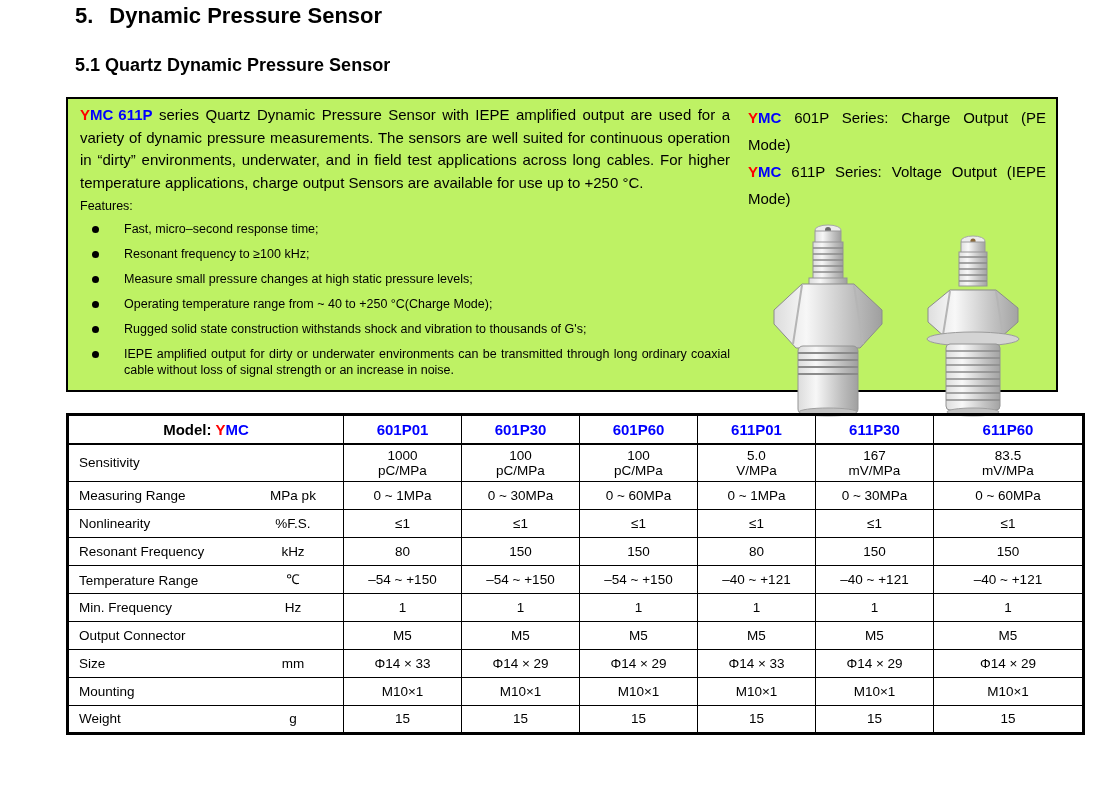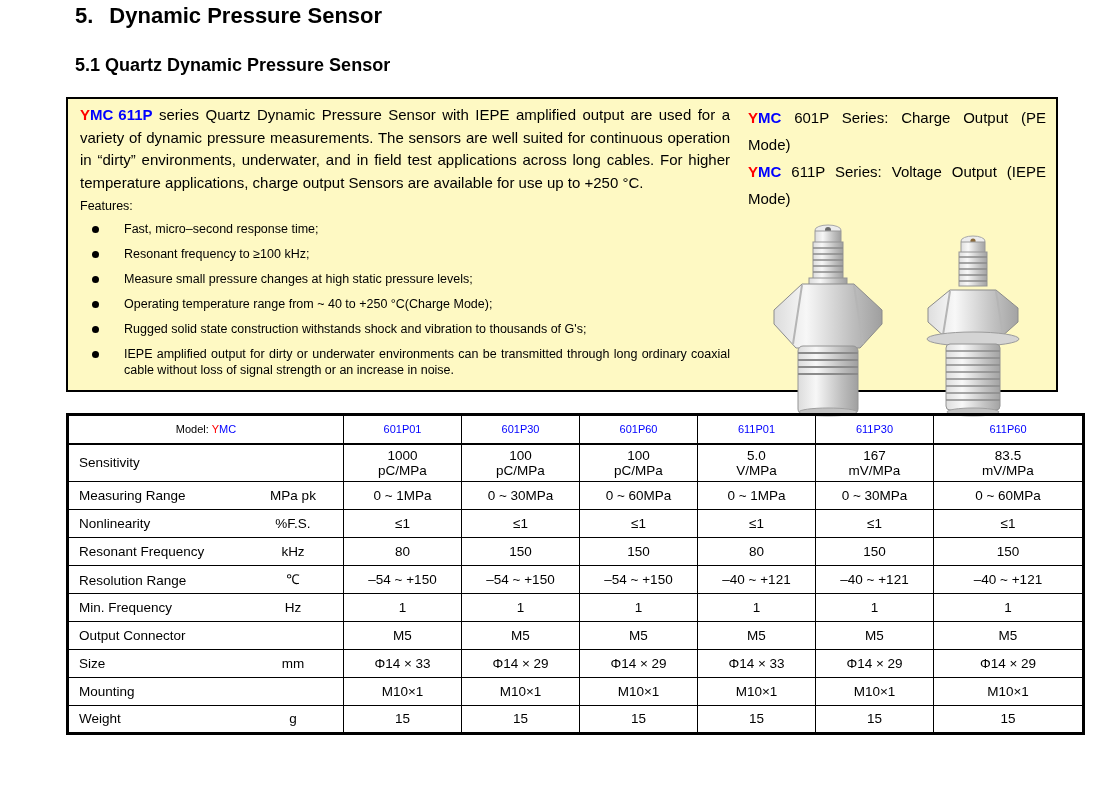--- a/index.html
+++ b/index.html
@@ -9,21 +9,21 @@
 
   .h1 { position: absolute; left: 75px; top: 3px; font-size: 22px; font-weight: bold; display: flex; }
   .h1 .num { margin-right: 16px; }
   .h2 { position: absolute; left: 75px; top: 55px; font-size: 18px; font-weight: bold; }
 
   .red  { color: #ff0000; }
   .blue { color: #0000ff; }
   b, .bold { font-weight: bold; }
 
   .info-box { position: absolute; left: 66px; top: 97px; width: 992px; height: 295px;
-    border: 2px solid #000; display: flex; background: #fef9c3; }
+    border: 2px solid #000; display: flex; background: #bef264; }
   .info-left { flex: 0 0 676px; padding: 5px 14px 0 12px; }
   .intro { font-size: 15px; line-height: 22.6px; text-align: justify; }
   .intro .model { margin-left: 5px; }
   .features-label { font-size: 12.5px; margin-top: 5px; }
   ul.features { list-style: none; margin-top: 9px; }
   ul.features li { position: relative; padding-left: 44px; font-size: 12.5px;
     line-height: 15.5px; margin-bottom: 9.5px; text-align: justify; }
   ul.features li .bullet { position: absolute; left: 12px; top: 4px; width: 7px; height: 7px;
     border-radius: 50%; background: #000; }
   ul.features li .feature-text { display: block; }
@@ -33,21 +33,21 @@
   .sensor-images { display: flex; justify-content: space-around; align-items: flex-end;
     margin-top: 10px; padding: 0 4px; }
 
   .spec-table { position: absolute; left: 66px; top: 413px; border-collapse: collapse;
     border: 3px solid #000; table-layout: fixed; }
   .spec-table col.c0 { width: 276px; }
   .spec-table col.cn { width: 118px; }
   .spec-table col.cl { width: 150px; }
   .spec-table th, .spec-table td { border: 1.5px solid #000; text-align: center;
     vertical-align: middle; }
-  .spec-table thead th { font-size: 11px; font-weight: normal; height: 29px;
+  .spec-table thead th { font-size: 15px; font-weight: bold; height: 29px;
     border-bottom: 2.5px solid #000; margin-top: 24px; }
   .spec-table td { font-size: 13.5px; height: 28px; padding: 3px 2px; white-space: pre-line; }
   .spec-table td.param { text-align: left; padding-left: 10px; }
   .spec-table td.param .cell-flex { display: flex; align-items: flex-end; }
   .spec-table td.param .label { flex: 1; }
   .spec-table td.param .unit { width: 96px; text-align: center; }
 </style>
 </head>
 <body>
 
@@ -202,21 +202,21 @@
         <tr>
           <td class="param"><span class="cell-flex"><span class="label">Resonant Frequency</span><span class="unit">kHz</span></span></td>
           <td>80</td>
           <td>150</td>
           <td>150</td>
           <td>80</td>
           <td>150</td>
           <td>150</td>
         </tr>
         <tr>
-          <td class="param"><span class="cell-flex"><span class="label">Resolution Range</span><span class="unit">℃</span></span></td>
+          <td class="param"><span class="cell-flex"><span class="label">Temperature Range</span><span class="unit">℃</span></span></td>
           <td>–54 ~ +150</td>
           <td>–54 ~ +150</td>
           <td>–54 ~ +150</td>
           <td>–40 ~ +121</td>
           <td>–40 ~ +121</td>
           <td>–40 ~ +121</td>
         </tr>
         <tr>
           <td class="param"><span class="cell-flex"><span class="label">Min. Frequency</span><span class="unit">Hz</span></span></td>
           <td>1</td>

